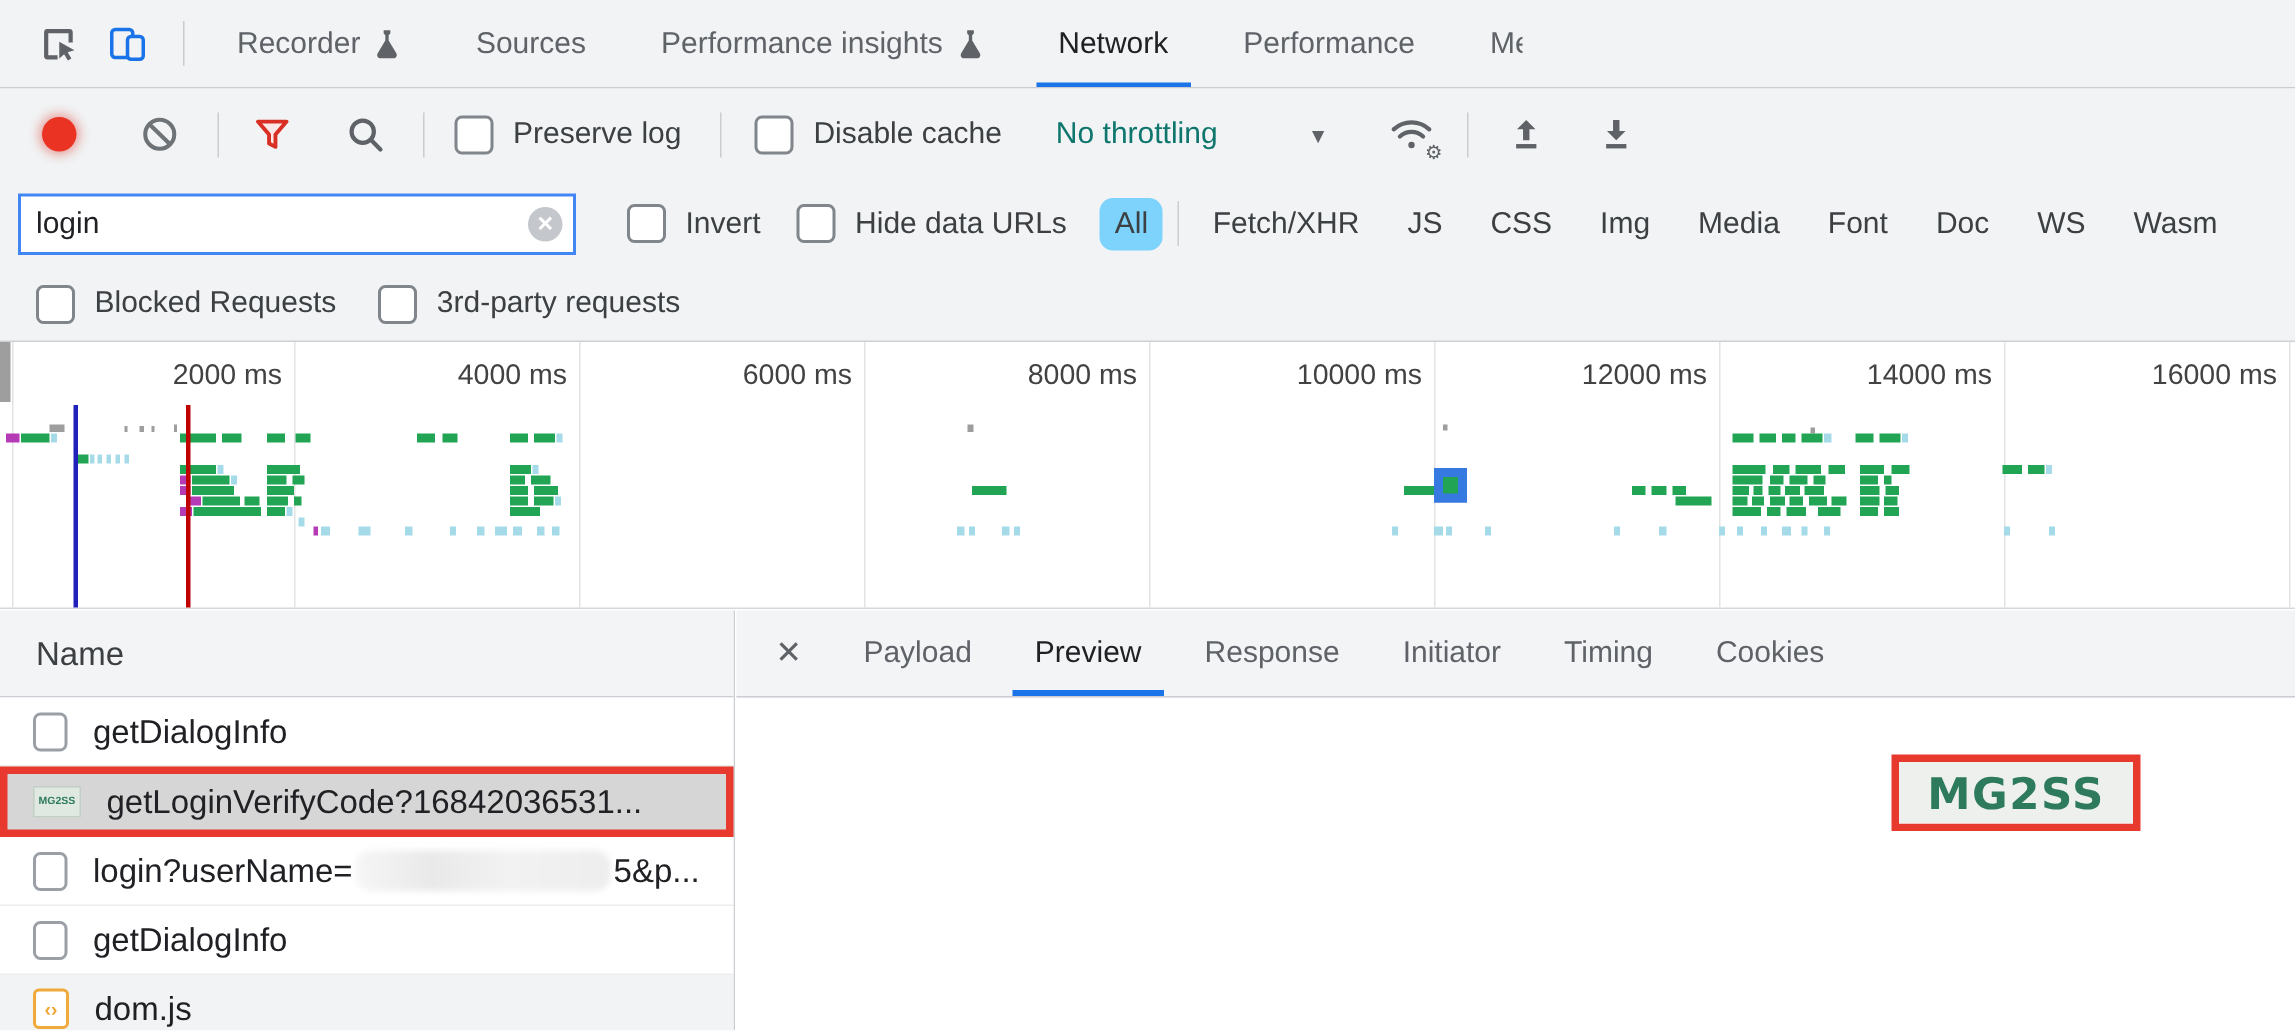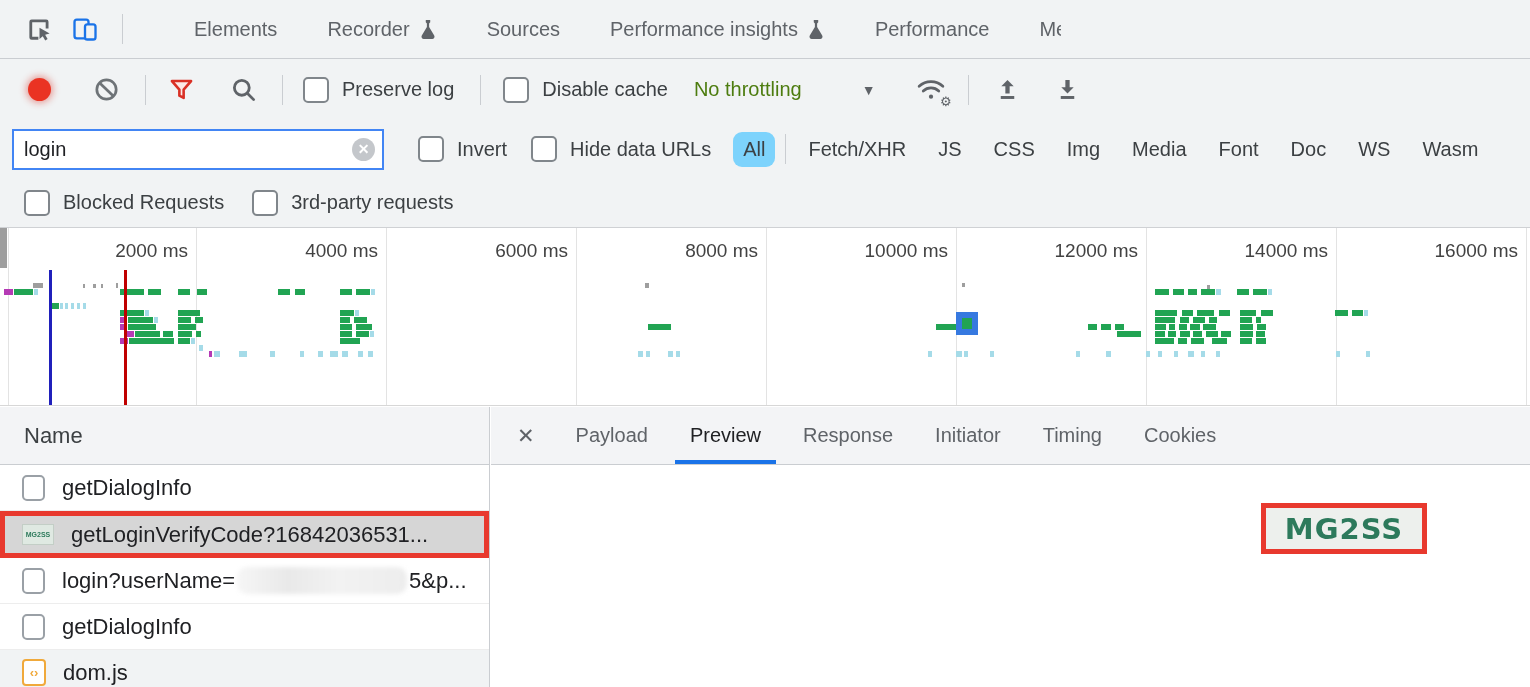--- a/index.html
+++ b/index.html
@@ -88,38 +88,38 @@
         </svg>
       </div>
       <div class="icon-btn" style="margin-left:12px">
         <svg width="28" height="28" viewBox="0 0 24 24" fill="none" stroke="#1a73e8" stroke-width="2">
           <rect x="3" y="4" width="12" height="16" rx="2"></rect>
           <rect x="12" y="8" width="9" height="13" rx="2" fill="#f1f3f4"></rect>
         </svg>
       </div>
     </div>
     <div class="tb-divider"></div>
-    <div class="main-tab" style="margin-left:36px">
-        <span>Elements</span>
-      </div>
     <div class="main-tab">
       <span>Recorder</span>
       <svg width="18" height="20" viewBox="0 0 16 18" fill="#5f6368">
           <path d="M6 1h4v2l-1 1v3.2l4.6 7.6c.8 1.4-.2 3.2-1.8 3.2H4.2c-1.6 0-2.6-1.8-1.8-3.2L7 7.2V4L6 3z"></path>
         </svg>
     </div>
     <div class="main-tab">
         <span>Sources</span>
       </div>
     <div class="main-tab">
       <span>Performance insights</span>
       <svg width="18" height="20" viewBox="0 0 16 18" fill="#5f6368">
           <path d="M6 1h4v2l-1 1v3.2l4.6 7.6c.8 1.4-.2 3.2-1.8 3.2H4.2c-1.6 0-2.6-1.8-1.8-3.2L7 7.2V4L6 3z"></path>
         </svg>
     </div>
+    <div class="main-tab active">
+        <span>Network</span>
+      </div>
     <div class="main-tab">
         <span>Performance</span>
       </div>
     <div class="main-tab clipped">
         <span>Memory</span>
       </div>
   </div>
 
   <div class="hdr toolbar2">
     <div class="rec-dot"></div>
@@ -140,21 +140,21 @@
         <circle cx="10.5" cy="10.5" r="6.6"></circle>
           <line x1="15.6" y1="15.6" x2="21" y2="21"></line>
       </svg>
     </div>
     <div class="vdiv" style="margin-left:22px"></div>
     <div class="cb" style="margin-left:20px"></div>
     <span class="tlabel">Preserve log</span>
     <div class="vdiv" style="margin-left:26px"></div>
     <div class="cb" style="margin-left:22px"></div>
     <span class="tlabel">Disable cache</span>
-    <span class="tlabel" style="margin-left:26px;color:#4d7c0f">No throttling</span>
+    <span class="tlabel" style="margin-left:36px;color:#0f766e">No throttling</span>
     <span class="caret" style="margin-left:60px">▼</span>
     <div class="icon-btn" style="margin-left:38px;position:relative">
       <svg width="30" height="26" viewBox="0 0 24 20" fill="none" stroke="#5f6368" stroke-width="2.2" stroke-linecap="round">
         <path d="M2.5 7a14 14 0 0 1 19 0"></path>
         <path d="M5.8 10.8a9 9 0 0 1 12.4 0"></path>
         <circle cx="12" cy="15.3" r="1.7" fill="#5f6368" stroke="none"></circle>
       </svg>
       <span class="gear-glyph">⚙</span>
     </div>
     <div class="vdiv" style="margin-left:20px"></div>

